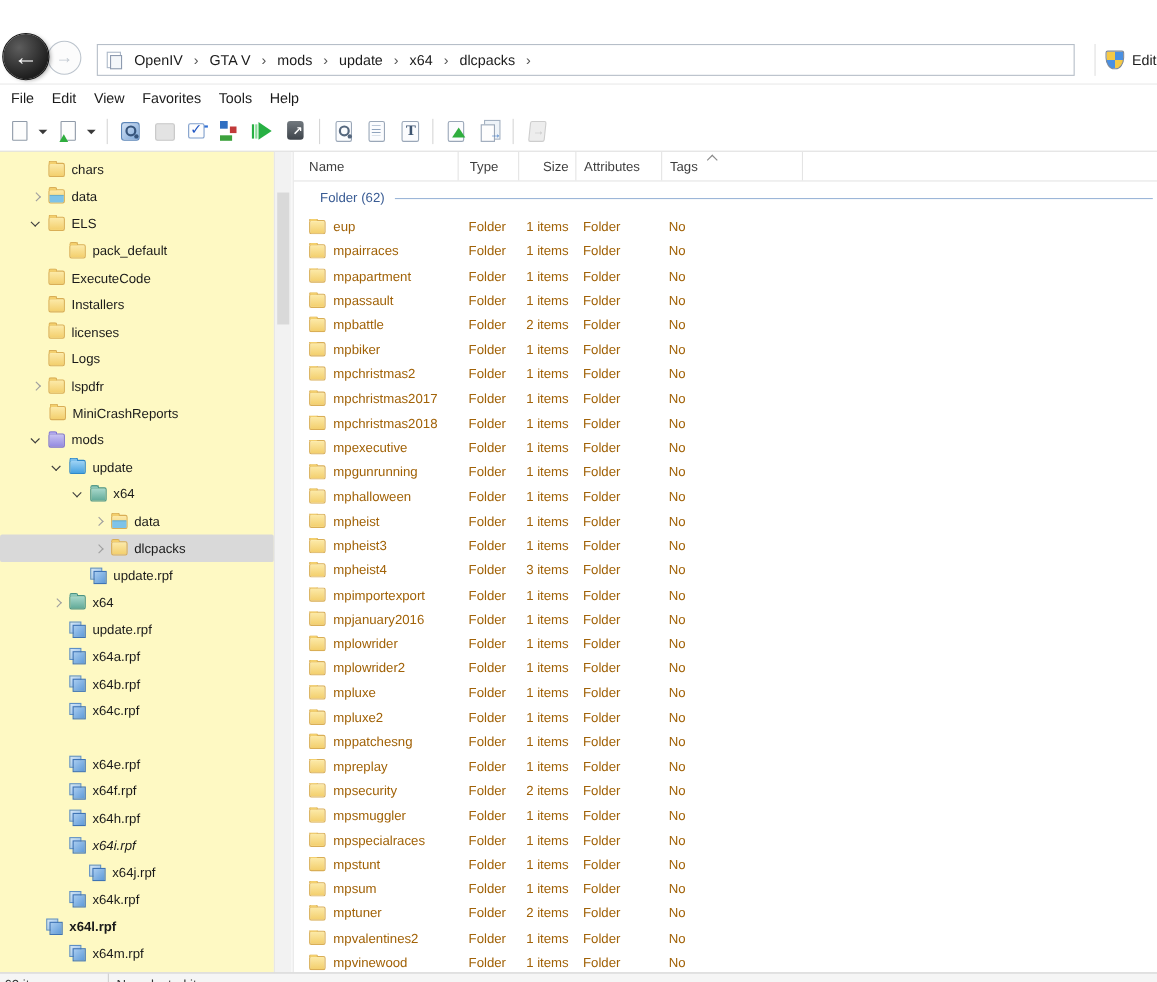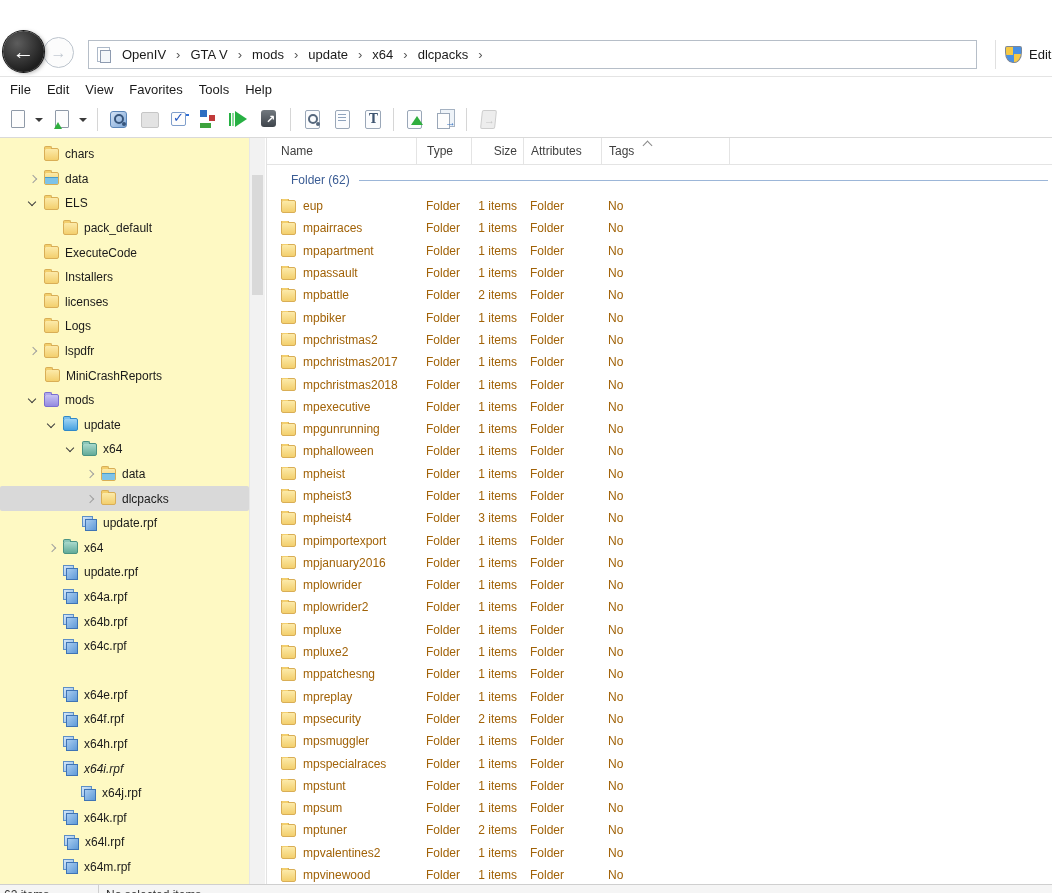--- a/index.html
+++ b/index.html
@@ -369,21 +369,21 @@
       <div class="tree-row c25" style="padding-left: 63px;">
         <span class="chev"></span>
         <span class="ticon rpf"></span>
         <span class="tlabel">x64j.rpf</span>
       </div>
       <div class="tree-row c26" style="padding-left: 45px;">
         <span class="chev"></span>
         <span class="ticon rpf"></span>
         <span class="tlabel">x64k.rpf</span>
       </div>
-      <div class="tree-row c27" style="padding-left: 46px;">
+      <div class="tree-row c27" style="padding-left: 24px; font-weight: bold;">
         <span class="chev"></span>
         <span class="ticon rpf"></span>
         <span class="tlabel">x64l.rpf</span>
       </div>
       <div class="tree-row c28" style="padding-left: 45px;">
         <span class="chev"></span>
         <span class="ticon rpf"></span>
         <span class="tlabel">x64m.rpf</span>
       </div>
       <div class="tree-row c29" style="padding-left: 45px;">

